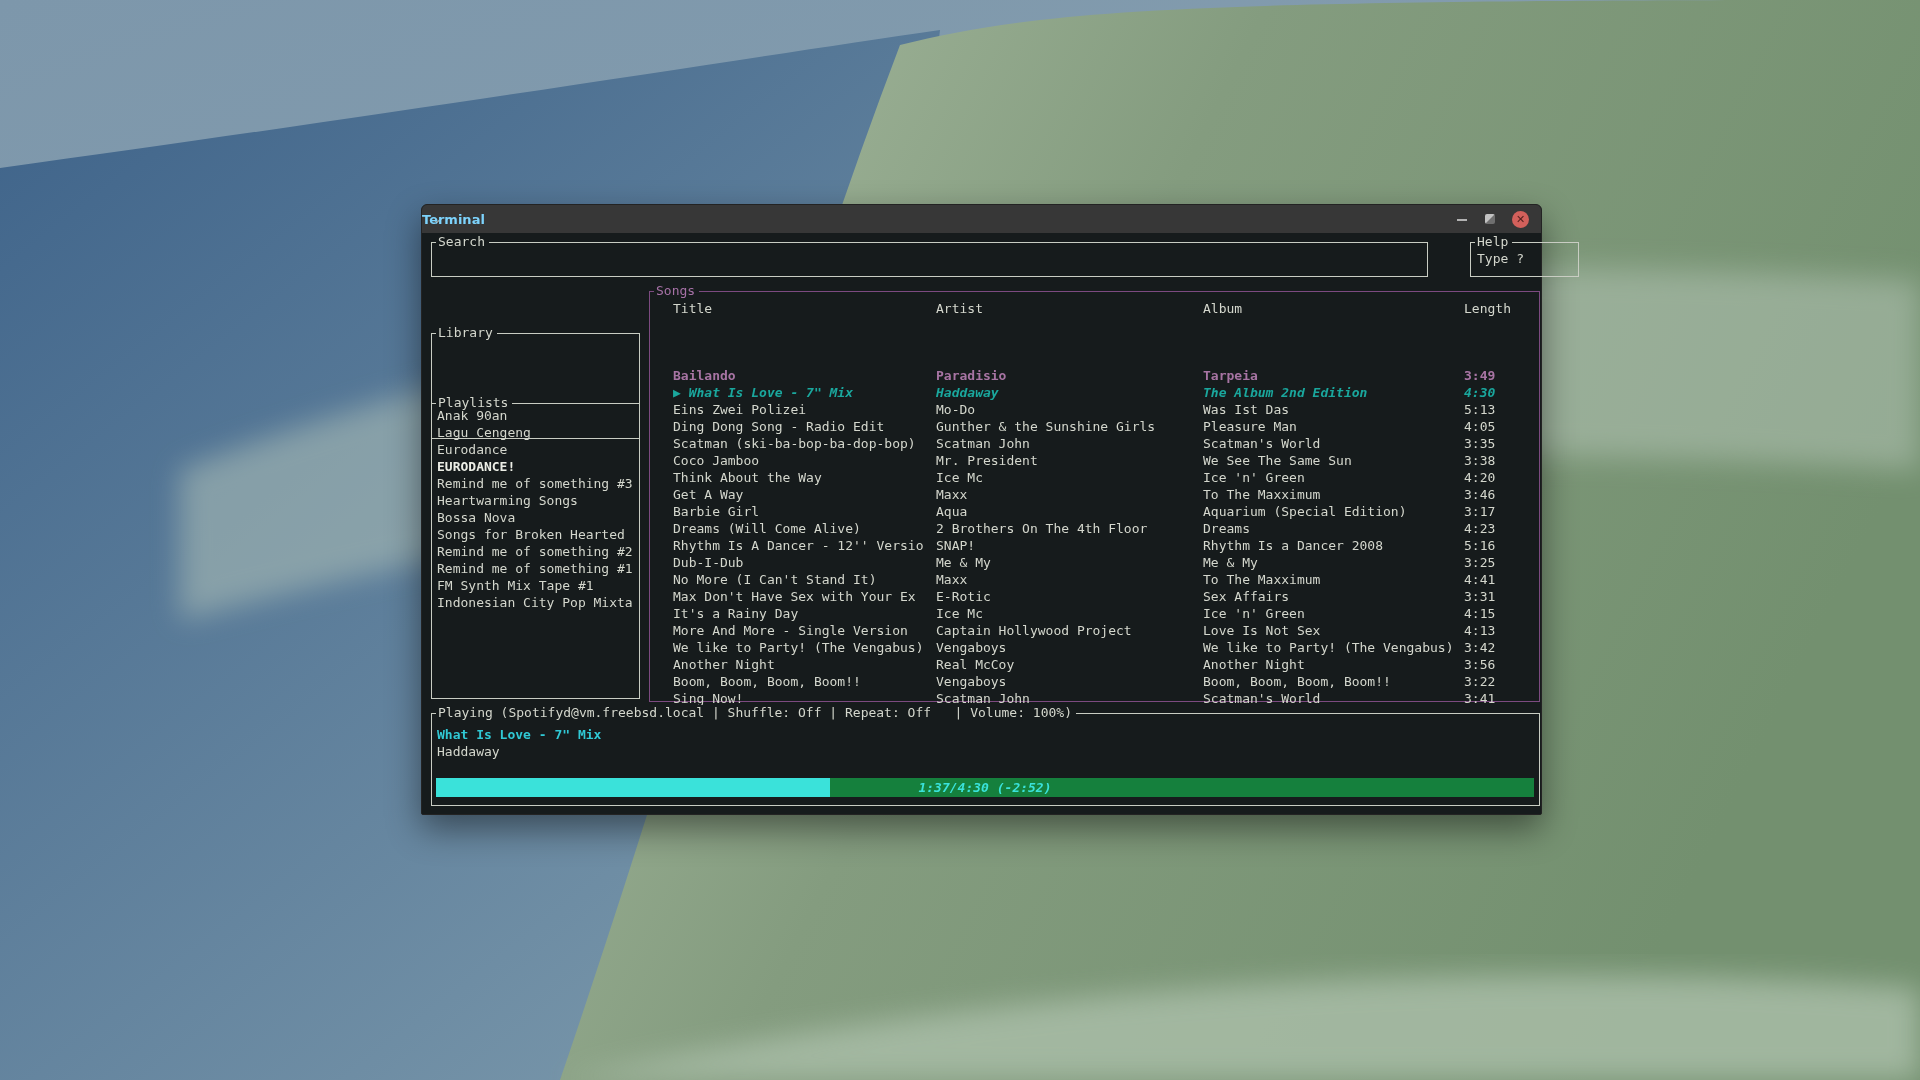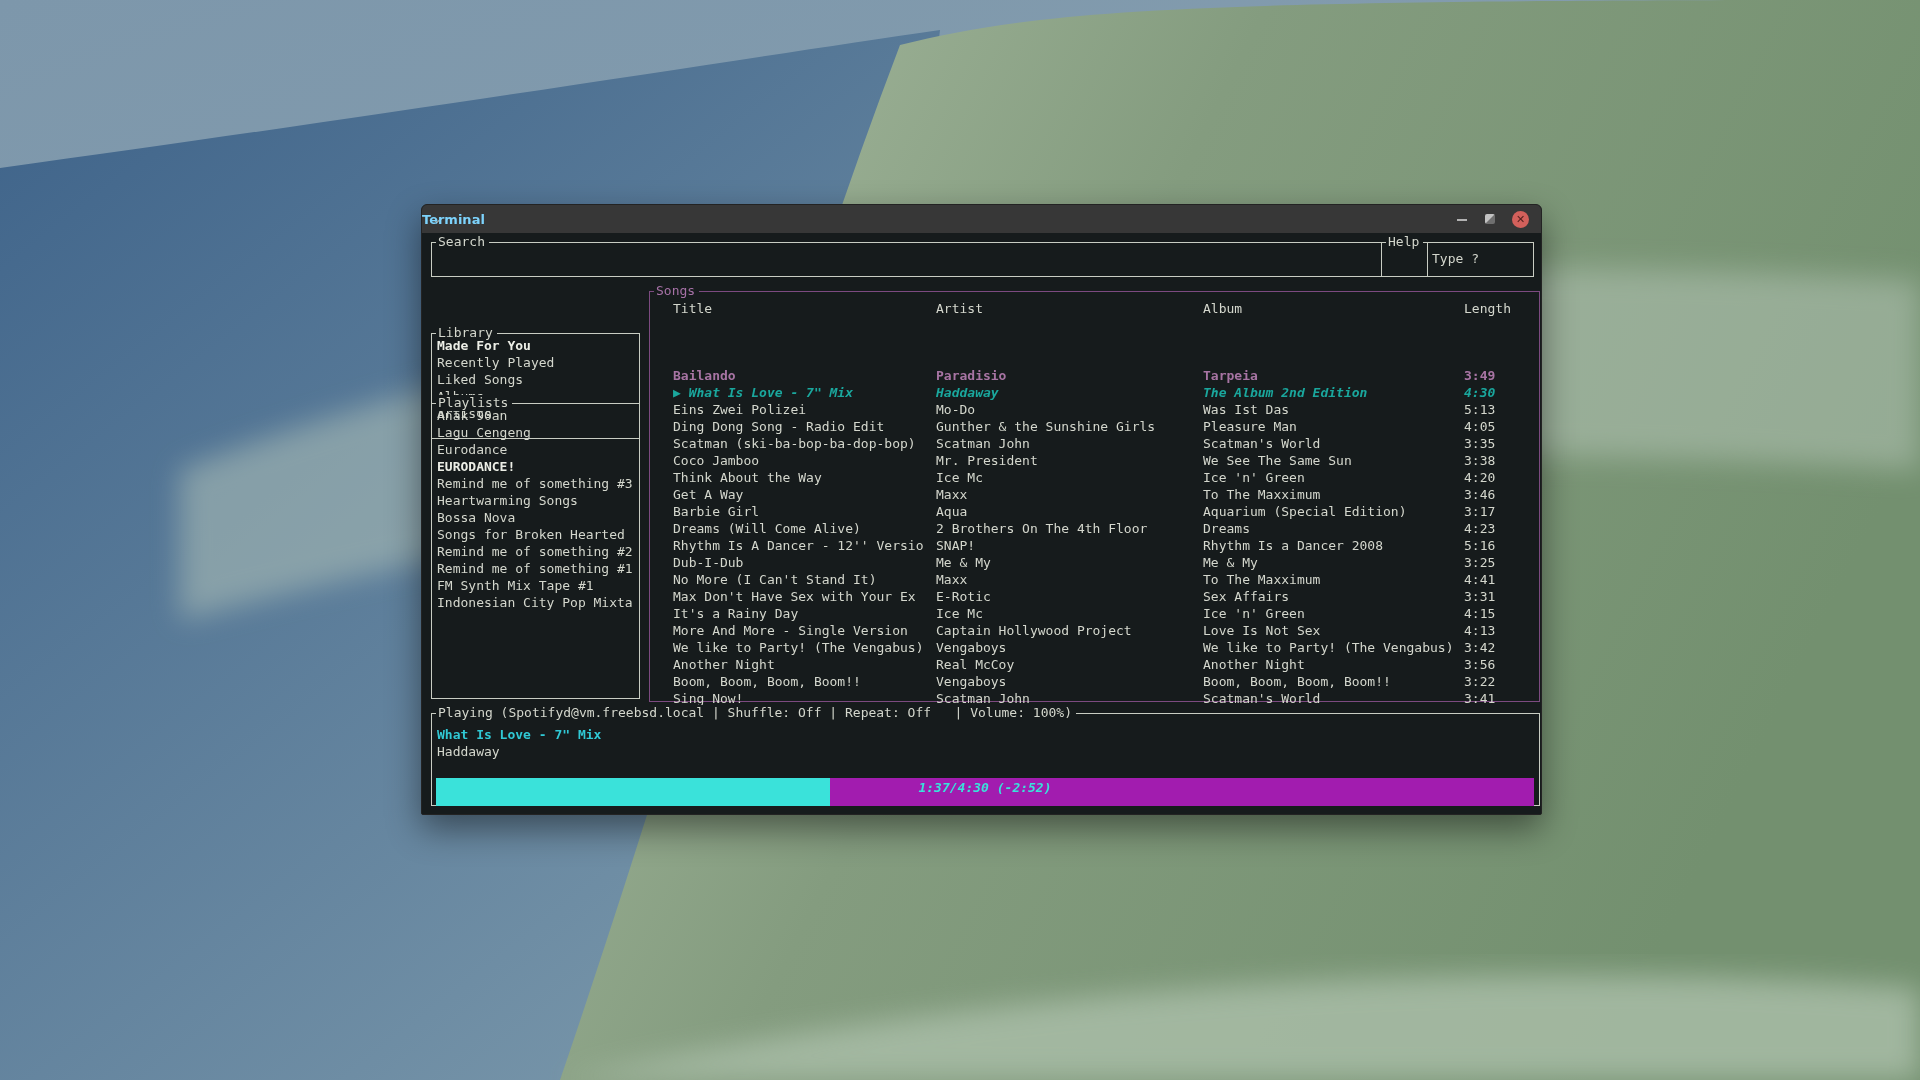--- a/index.html
+++ b/index.html
@@ -44,21 +44,21 @@
   .song-grid>div{overflow:hidden;}
   .songs-body{padding-top:8px;}
   .row-spacer{height:17px;}
   .song-row.selected{color:#a774a3;font-weight:bold;margin-top:33px;}
   .song-row.playing{color:#1aa79d;font-weight:bold;font-style:italic;}
 
   
   .np-track{position:absolute;left:5px;top:12px;line-height:17px;
             color:#30c8d4;font-weight:bold;white-space:pre;}
   .np-artist{position:absolute;left:5px;top:29px;line-height:17px;white-space:pre;}
-  .progress{position:absolute;left:4px;right:5px;top:64px;height:28px;background:#a21caf;}
+  .progress{position:absolute;left:4px;right:5px;top:64px;height:19px;background:#15803d;}
   .progress-fill{position:absolute;left:0;top:0;bottom:0;background:#3ae2da;}
   .progress-time{position:absolute;inset:0;text-align:center;line-height:19px;
             color:#3ae2da;font-style:italic;font-weight:bold;}
 </style>
 </head>
 <body>
 
 <svg class="wallpaper" width="1920" height="1080" viewBox="0 0 1920 1080" preserveAspectRatio="none">
   <defs>
     <linearGradient id="gTop" x1="0" y1="0" x2="0.6" y2="1">
@@ -104,34 +104,27 @@
     </div>
   </div>
 
   <div class="term">
 
     <div class="tui-box" style="left:9px;top:9px;width:995px;height:33px;">
       <span class="box-label">Search</span>
       <div style="padding:7px 0 0 6px;line-height:17px;"></div>
     </div>
 
-    <div class="tui-box" style="left:959px;top:9px;width:107px;height:33px;padding-left:44px;">
+    <div class="tui-box" style="left:1048px;top:9px;width:107px;height:33px;">
       <span class="box-label">Help</span>
       <div style="padding:7px 0 0 6px;line-height:17px;">Type ?</div>
     </div>
 
     <div class="tui-box" style="left:9px;top:58px;width:207px;height:104px;margin-top:42px;">
       <span class="box-label">Library</span>
-      <div class="list" id="library-list">
-          <div class="list-item bold">Made For You</div>
-          <div class="list-item">Recently Played</div>
-          <div class="list-item">Liked Songs</div>
-          <div class="list-item">Albums</div>
-          <div class="list-item">Artists</div>
-        </div>
     </div>
 
     <div class="tui-box" style="left:9px;top:170px;width:207px;height:294px;">
       <span class="box-label">Playlists</span>
       <div class="list" id="playlist-list">
           <div class="list-item">Anak 90an</div>
           <div class="list-item">Lagu Cengeng</div>
           <div class="list-item">Eurodance</div>
           <div class="list-item bold">EURODANCE!</div>
           <div class="list-item">Remind me of something #3</div>

